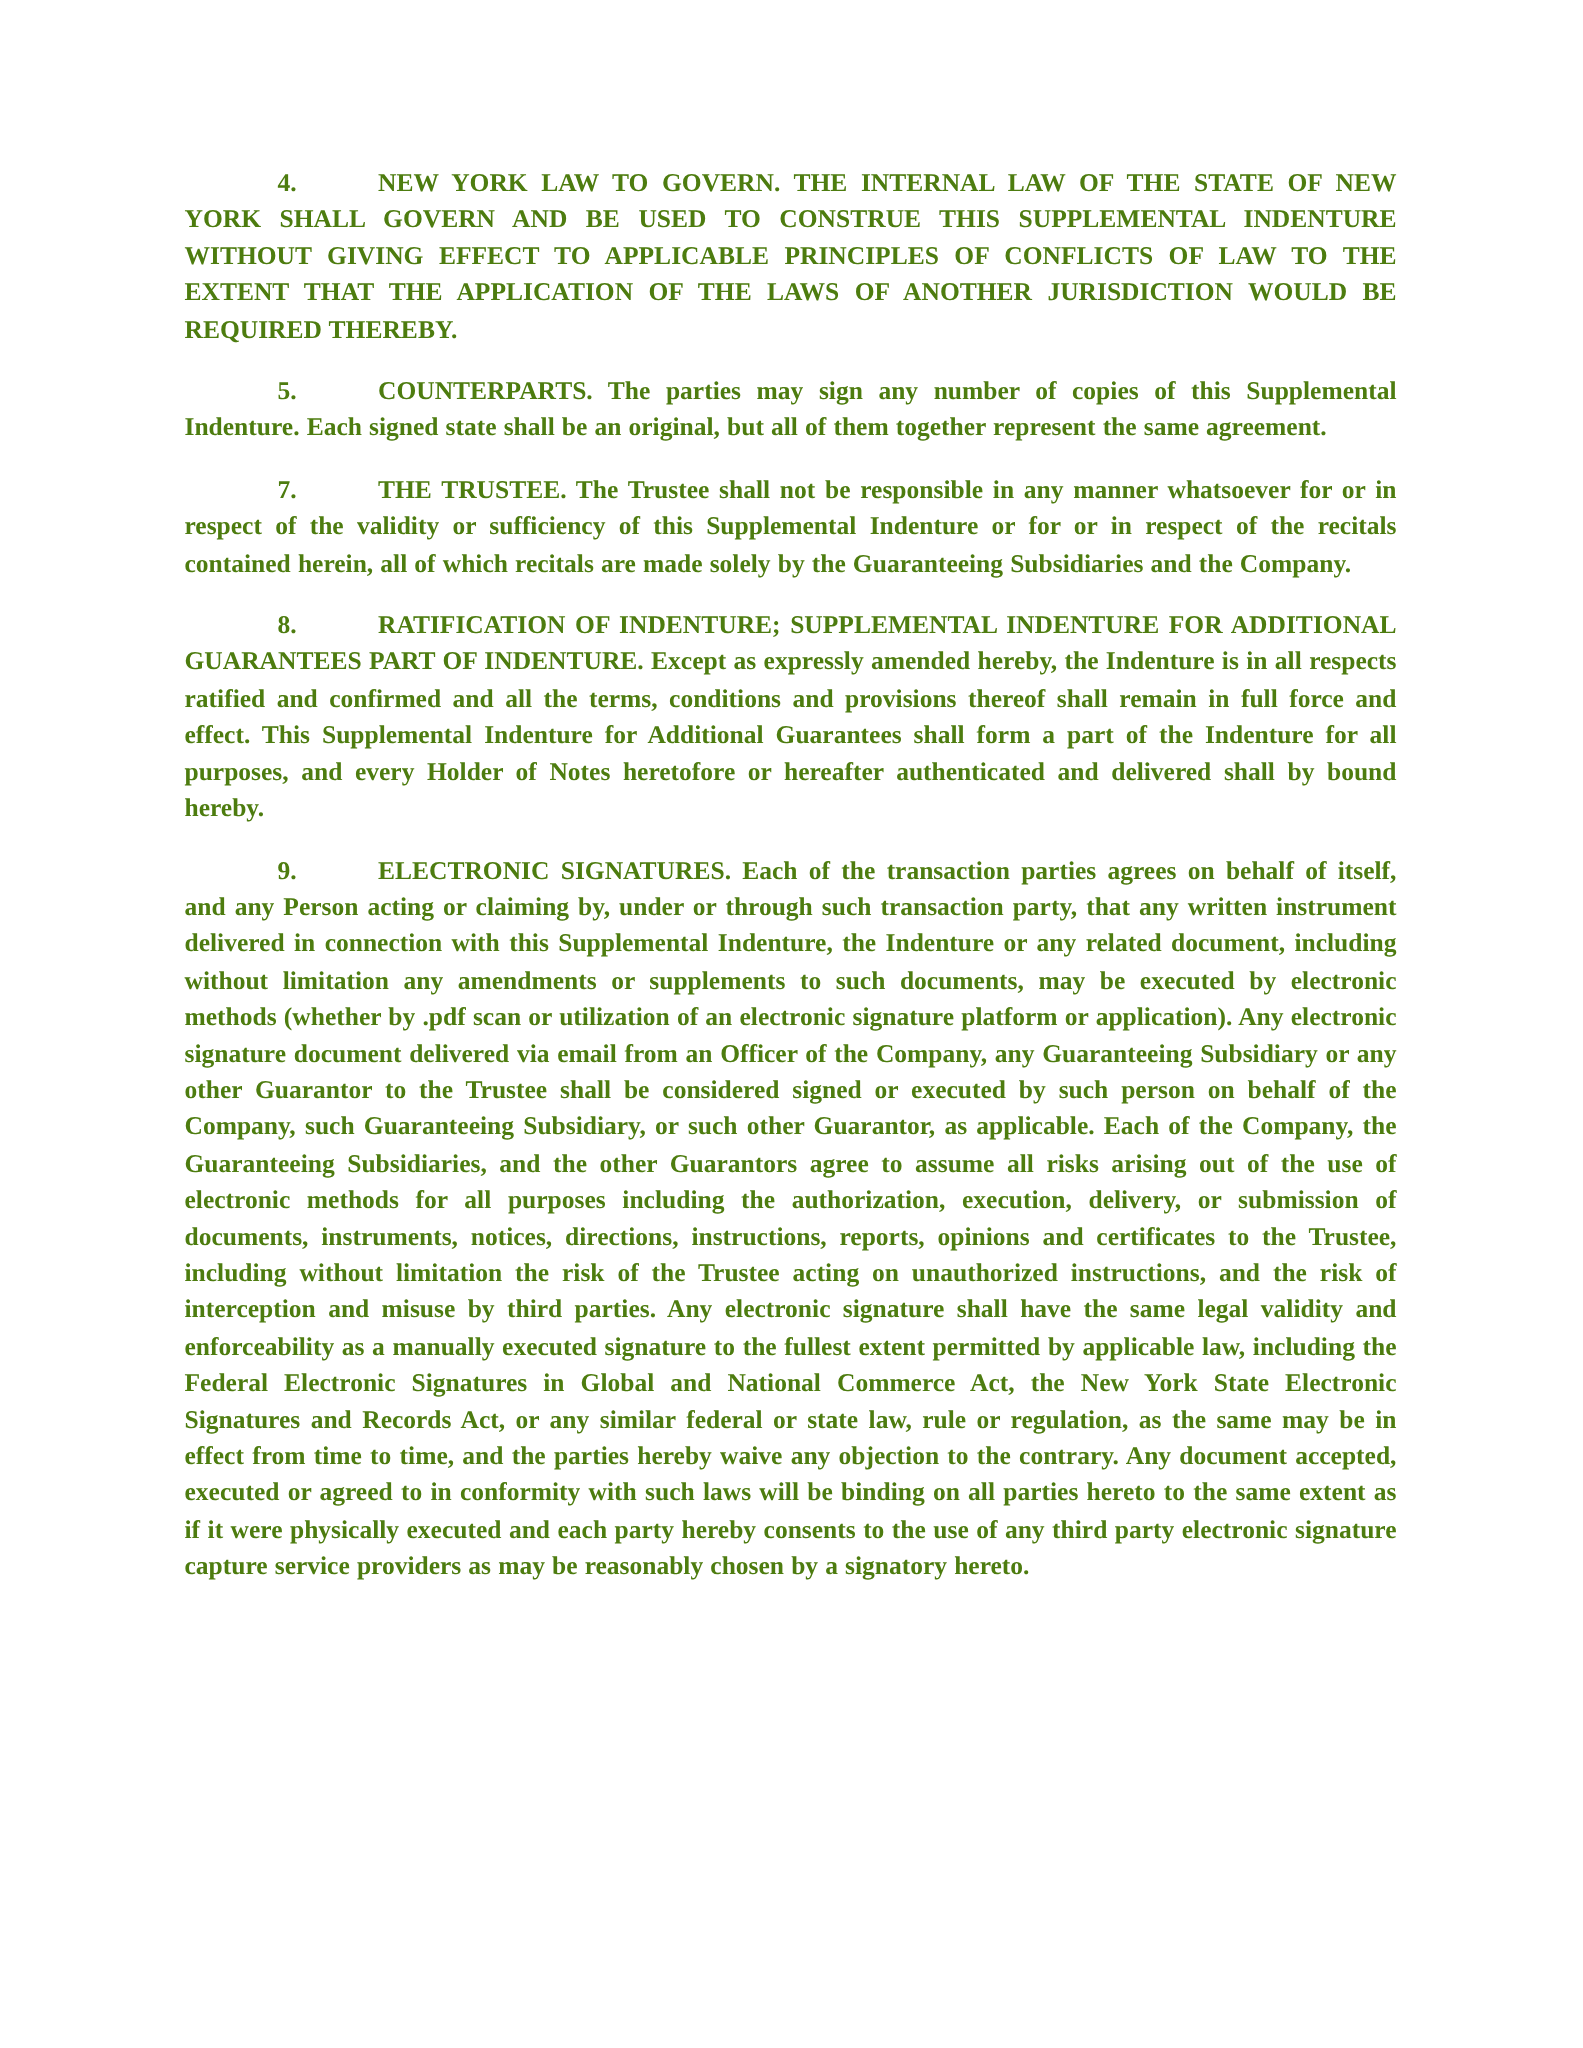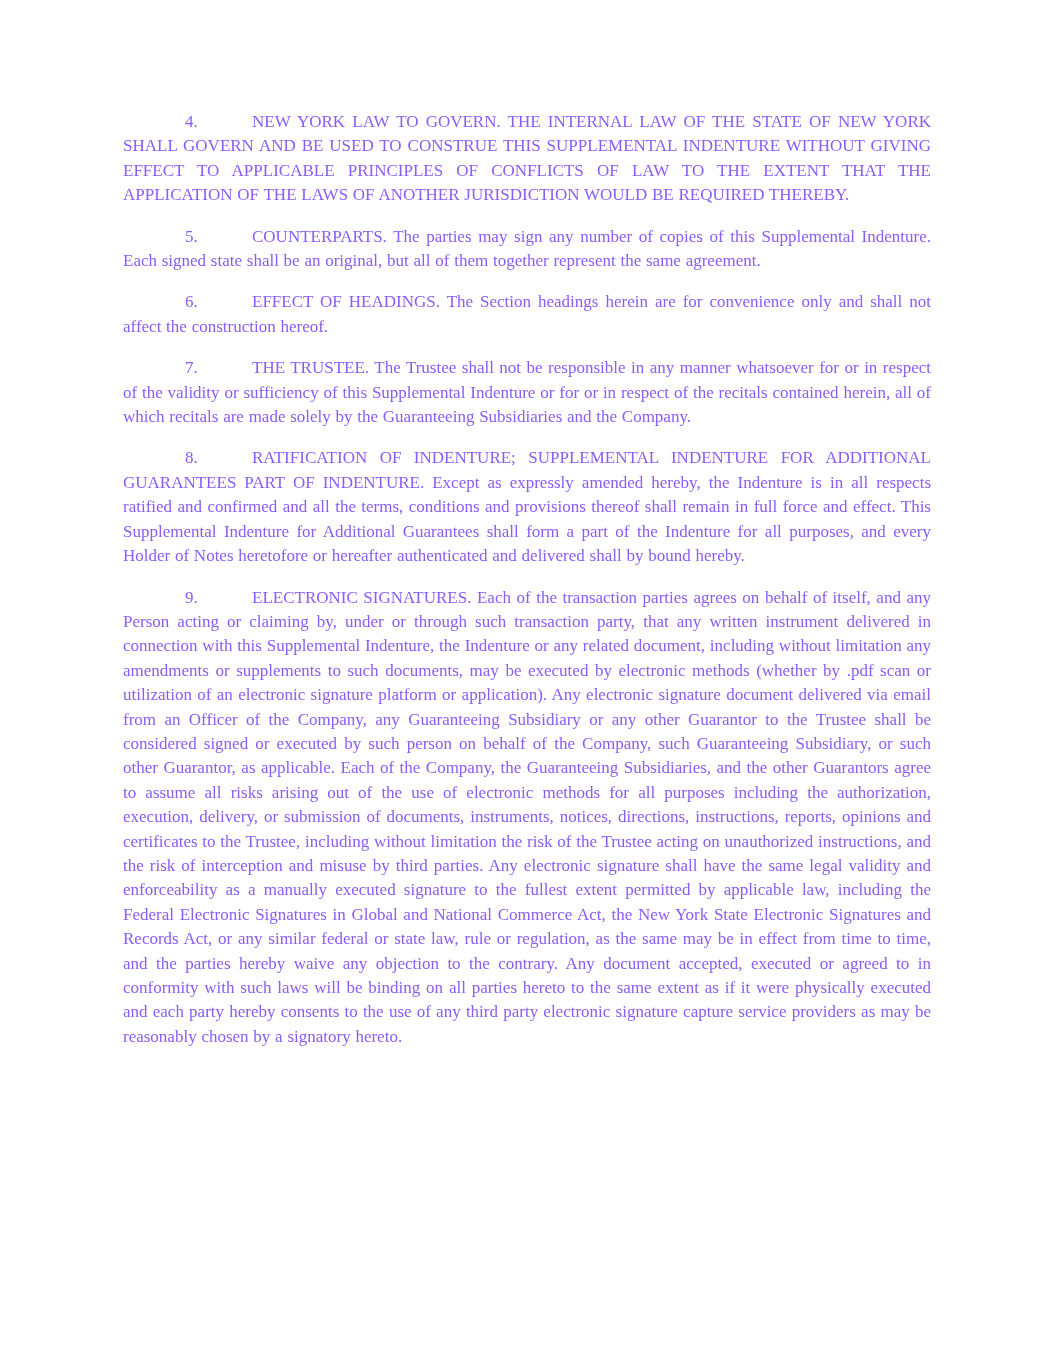--- a/index.html
+++ b/index.html
@@ -5,23 +5,24 @@
   html, body {
     margin: 0;
     padding: 0;
     background: #ffffff;
   }
   .page {
     position: relative;
     width: 1055px;
     height: 1224px;
     background: #ffffff;
-    color: #8b5cf6;
+    color: #4d7c0f;
     font-family: "Liberation Serif", "DejaVu Serif", serif;
     overflow: hidden;
+    font-weight: bold;
   }
   .text-block {
     position: absolute;
     left: 123px;
     top: 110px;
     width: 808px;
   }
   .para {
     margin: 0 0 17px 0;
     font-size: 17px;
@@ -48,21 +49,20 @@
 </head>
 <body>
 
 <div class="page">
   <div class="text-block">
 
     <p class="para"><span class="pnum">4.</span><span>NEW YORK LAW TO GOVERN. THE INTERNAL LAW OF THE STATE OF NEW YORK SHALL GOVERN AND BE USED TO CONSTRUE THIS SUPPLEMENTAL INDENTURE WITHOUT GIVING EFFECT TO APPLICABLE PRINCIPLES OF CONFLICTS OF LAW TO THE EXTENT THAT THE APPLICATION OF THE LAWS OF ANOTHER JURISDICTION WOULD BE REQUIRED THEREBY.</span></p>
 
     <p class="para"><span class="pnum">5.</span><span>COUNTERPARTS. The parties may sign any number of copies of this Supplemental Indenture. Each signed state shall be an original, but all of them together represent the same agreement.</span></p>
 
-    <p class="para"><span class="pnum">6.</span><span>EFFECT OF HEADINGS. The Section headings herein are for convenience only and shall not affect the construction hereof.</span></p>
 
     <p class="para"><span class="pnum">7.</span><span>THE TRUSTEE. The Trustee shall not be responsible in any manner whatsoever for or in respect of the validity or sufficiency of this Supplemental Indenture or for or in respect of the recitals contained herein, all of which recitals are made solely by the Guaranteeing Subsidiaries and the Company.</span></p>
 
     <p class="para"><span class="pnum">8.</span><span>RATIFICATION OF INDENTURE; SUPPLEMENTAL INDENTURE FOR ADDITIONAL GUARANTEES PART OF INDENTURE. Except as expressly amended hereby, the Indenture is in all respects ratified and confirmed and all the terms, conditions and provisions thereof shall remain in full force and effect. This Supplemental Indenture for Additional Guarantees shall form a part of the Indenture for all purposes, and every Holder of Notes heretofore or hereafter authenticated and delivered shall by bound hereby.</span></p>
 
     <p class="para"><span class="pnum">9.</span><span>ELECTRONIC SIGNATURES. Each of the transaction parties agrees on behalf of itself, and any Person acting or claiming by, under or through such transaction party, that any written instrument delivered in connection with this Supplemental Indenture, the Indenture or any related document, including without limitation any amendments or supplements to such documents, may be executed by electronic methods (whether by .pdf scan or utilization of an electronic signature platform or application). Any electronic signature document delivered via email from an Officer of the Company, any Guaranteeing Subsidiary or any other Guarantor to the Trustee shall be considered signed or executed by such person on behalf of the Company, such Guaranteeing Subsidiary, or such other Guarantor, as applicable. Each of the Company, the Guaranteeing Subsidiaries, and the other Guarantors agree to assume all risks arising out of the use of electronic methods for all purposes including the authorization, execution, delivery, or submission of documents, instruments, notices, directions, instructions, reports, opinions and certificates to the Trustee, including without limitation the risk of the Trustee acting on unauthorized instructions, and the risk of interception and misuse by third parties. Any electronic signature shall have the same legal validity and enforceability as a manually executed signature to the fullest extent permitted by applicable law, including the Federal Electronic Signatures in Global and National Commerce Act, the New York State Electronic Signatures and Records Act, or any similar federal or state law, rule or regulation, as the same may be in effect from time to time, and the parties hereby waive any objection to the contrary. Any document accepted, executed or agreed to in conformity with such laws will be binding on all parties hereto to the same extent as if it were physically executed and each party hereby consents to the use of any third party electronic signature capture service providers as may be reasonably chosen by a signatory hereto.</span></p>
 
   </div>
 
   <div class="page-number">2</div>

